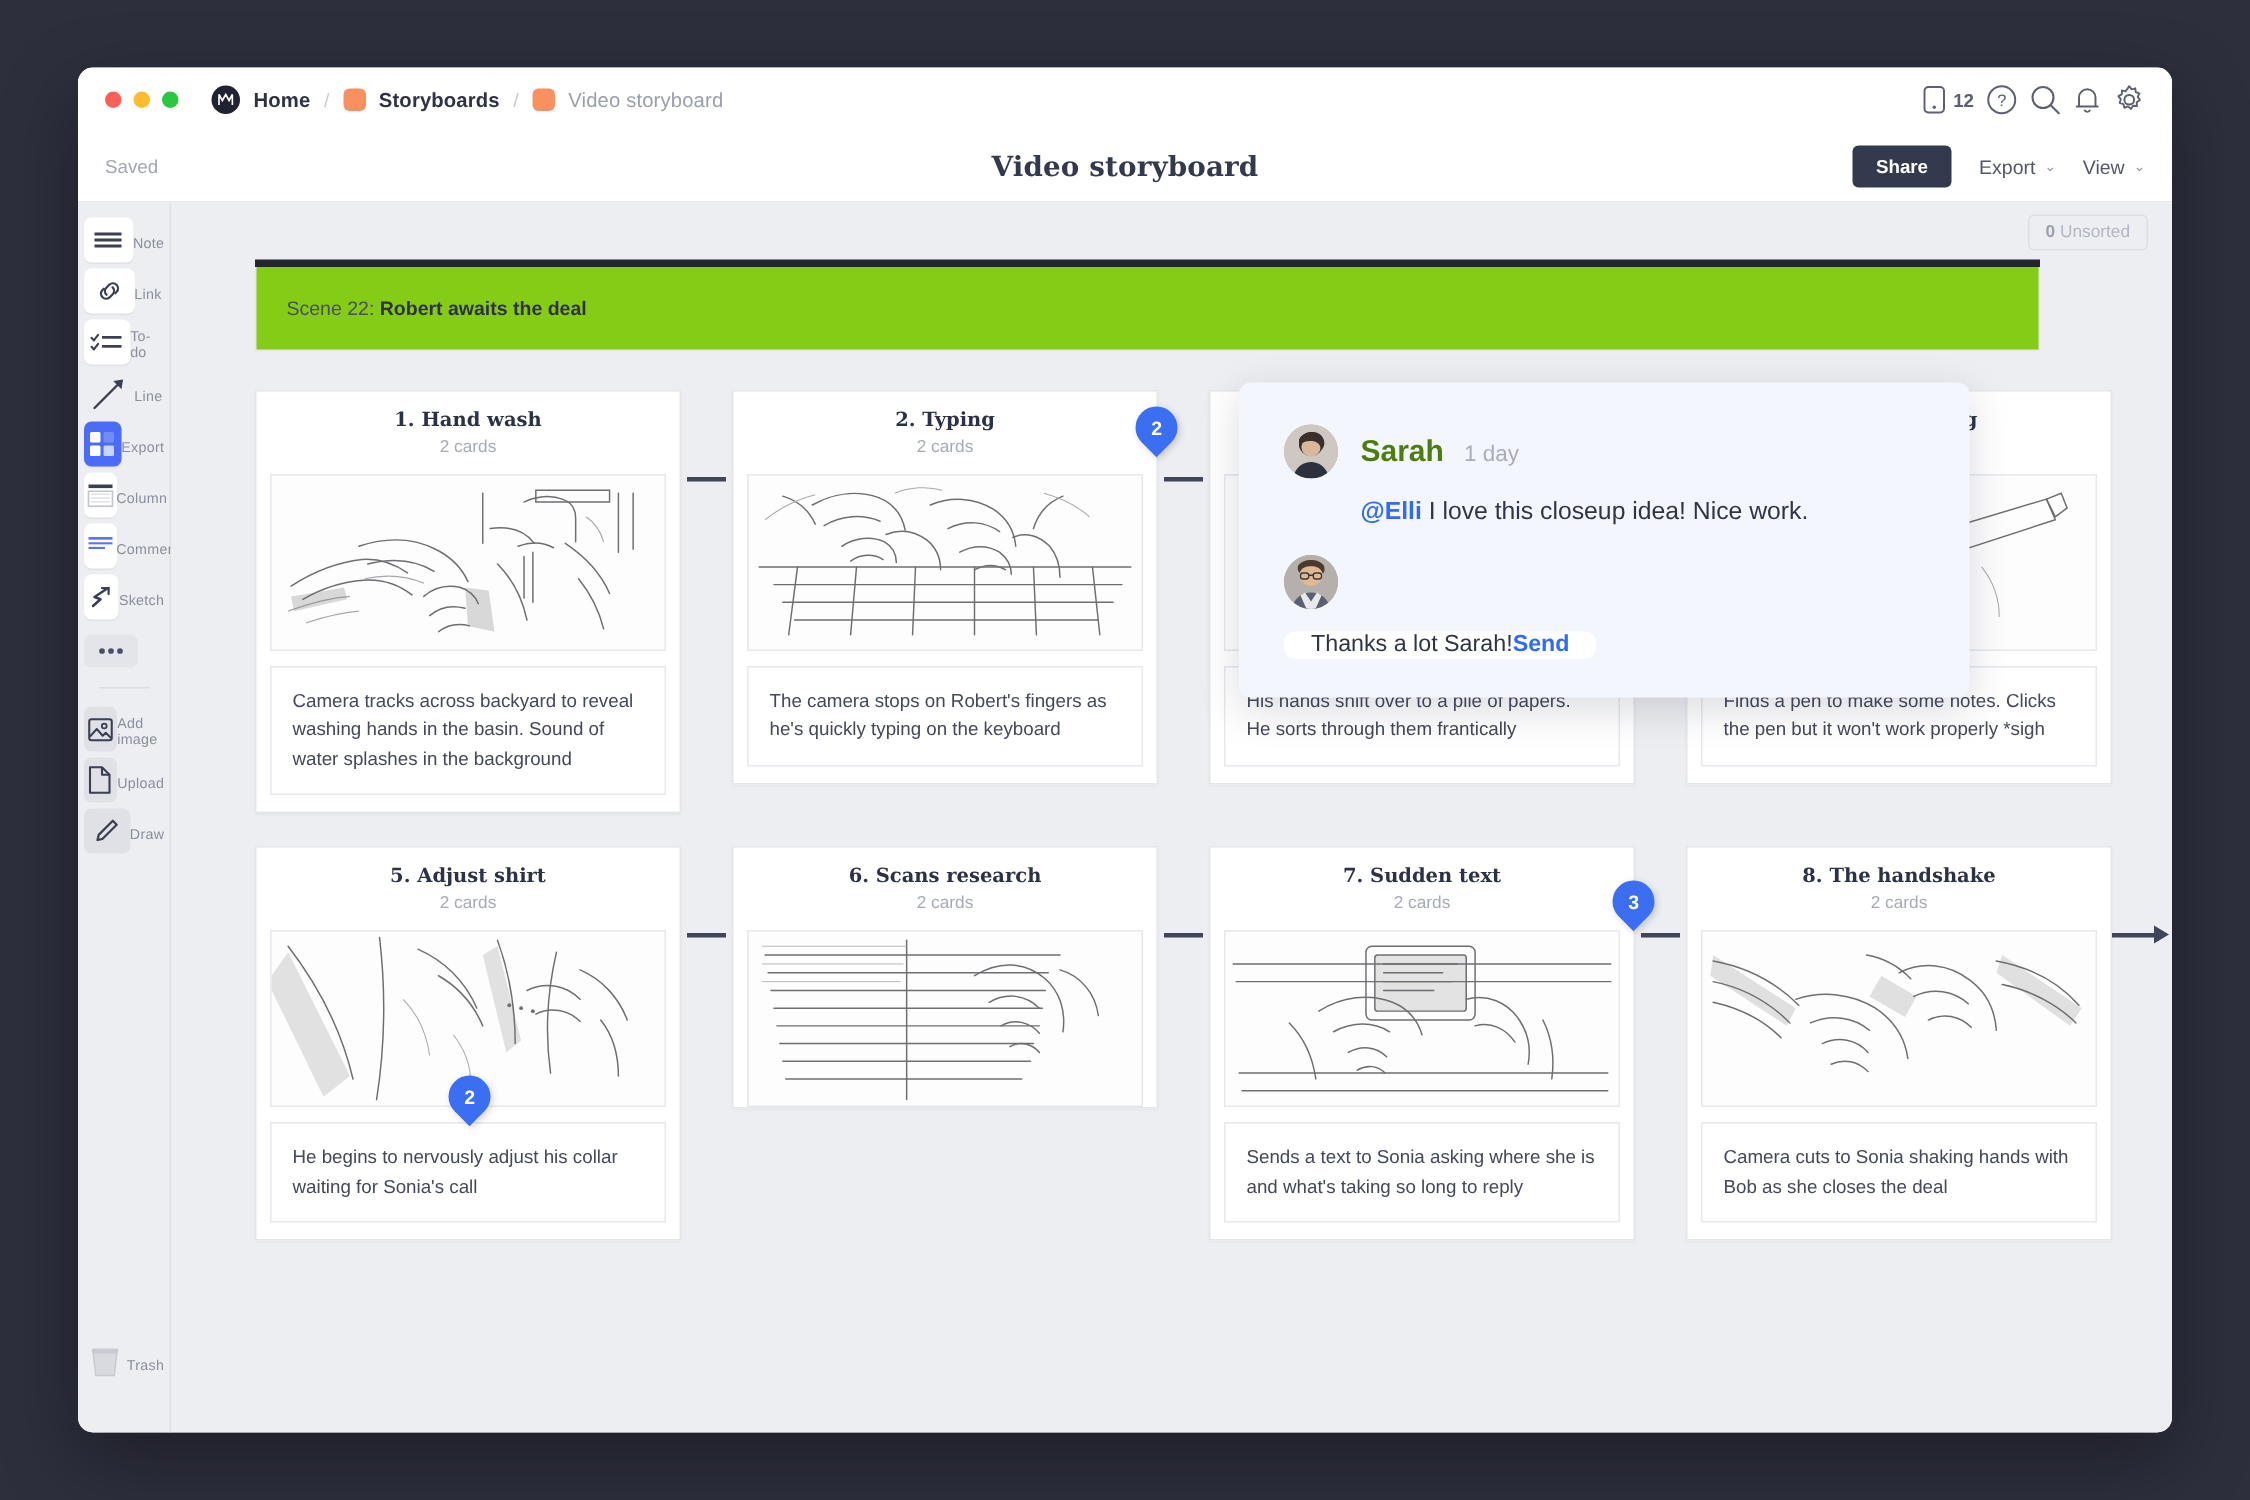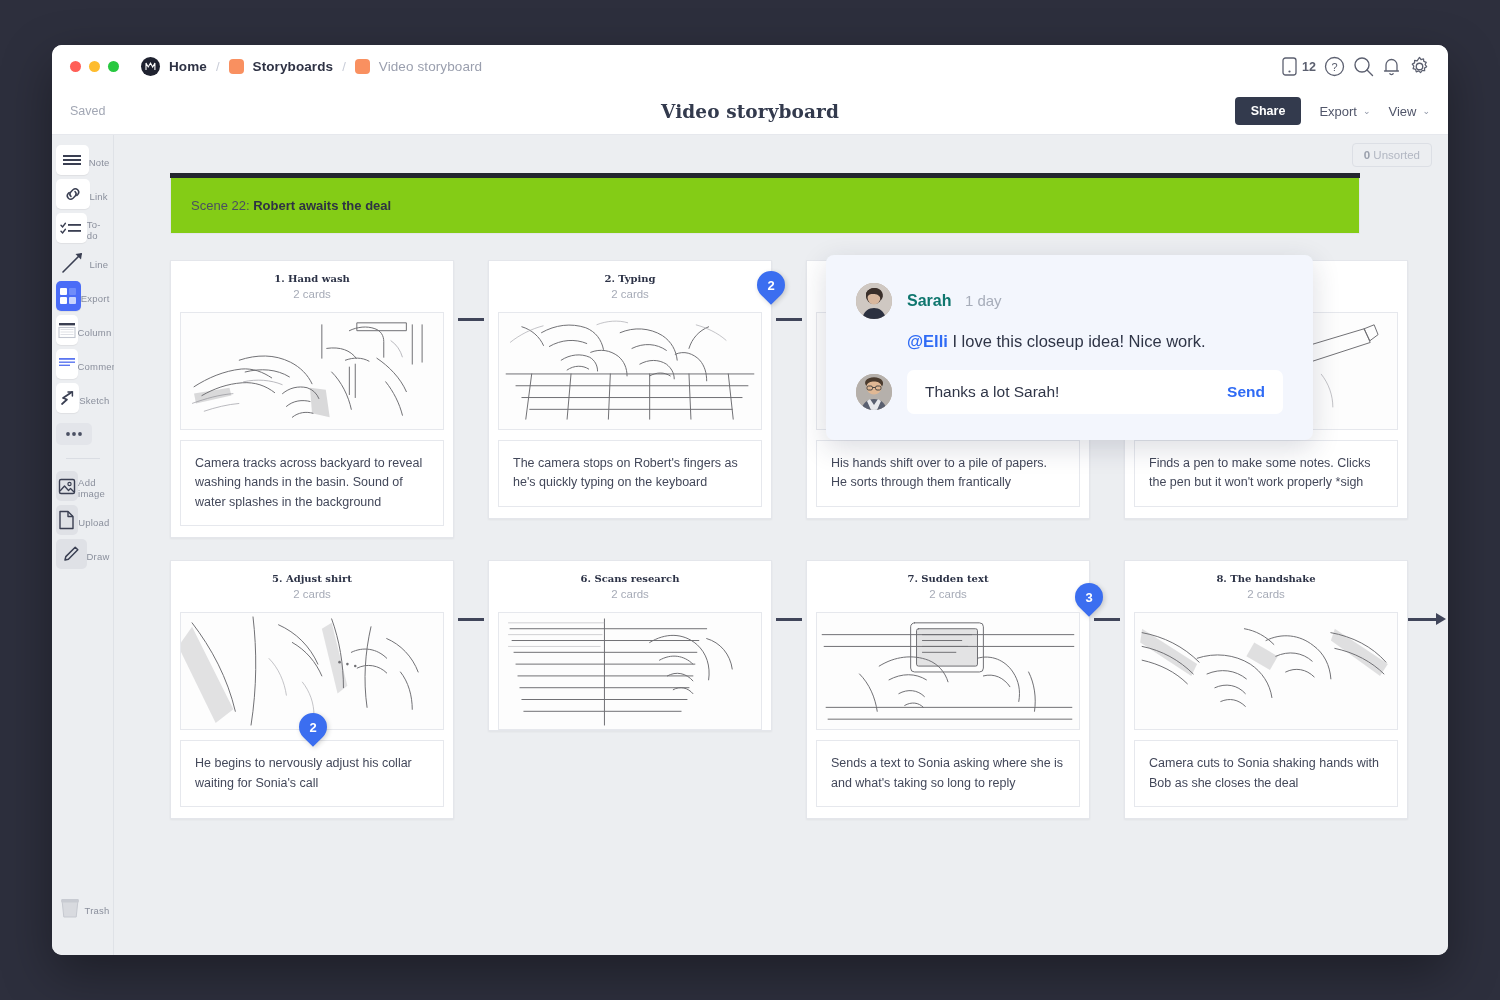--- a/index.html
+++ b/index.html
@@ -154,21 +154,21 @@
 
   .card {
     width: 284px; background: #fff;
     border: 1px solid #e4e6eb;
     box-shadow: 0 1px 2px rgba(0,0,0,.05);
     padding: 12px 0 0 0;
     position: relative;
   }
   .card-title {
     font-family: "DejaVu Serif", serif;
-    font-size: 10px; font-weight: bold; color: #2c3246;
+    font-size: 13px; font-weight: bold; color: #2c3246;
     text-align: center;
   }
   .card-sub {
     font-size: 11.5px; color: #a6abb7; text-align: center; margin-top: 4px;
   }
   .thumb {
     margin: 12px 9px 0 9px;
     height: 118px;
     border: 1px solid #e6e8ed;
     background: #fdfdfd;
@@ -225,29 +225,29 @@
     padding: 28px 30px 26px 30px;
     z-index: 40;
   }
   .pop-head { display: flex; align-items: center; gap: 15px; }
   .avatar {
     width: 36px; height: 36px; border-radius: 50%;
     overflow: hidden; flex: 0 0 36px;
     background: #b9a99a;
   }
   .avatar svg { display: block; width: 100%; height: 100%; }
-  .pop-name { font-size: 16px; font-weight: bold; color: #0f766e; }
+  .pop-name { font-size: 20px; font-weight: bold; color: #4d7c0f; }
   .pop-time { font-size: 15px; color: #a7adba; margin-left: 9px; }
   .pop-msg {
     font-size: 16.5px; color: #2f3547; margin-top: 11px; margin-left: 51px;
     line-height: 1.35;
   }
   .mention { color: #2f6bf5; font-weight: bold; }
   .pop-reply {
-    display: flex; align-items: center; gap: 15px; margin-top: 18px;
+    display: flex; align-items: flex-start; gap: 15px; margin-top: 18px; flex-direction: column;
   }
   .reply-box {
     flex: 1; background: #fff; border-radius: 7px;
     height: 44px; display: flex; align-items: center;
     padding: 0 18px; justify-content: space-between;
   }
   .reply-text { font-size: 15.5px; color: #2f3547; }
   .send { font-size: 15.5px; color: #2f6bf5; font-weight: bold; cursor: pointer; }
 </style>
 </head>

